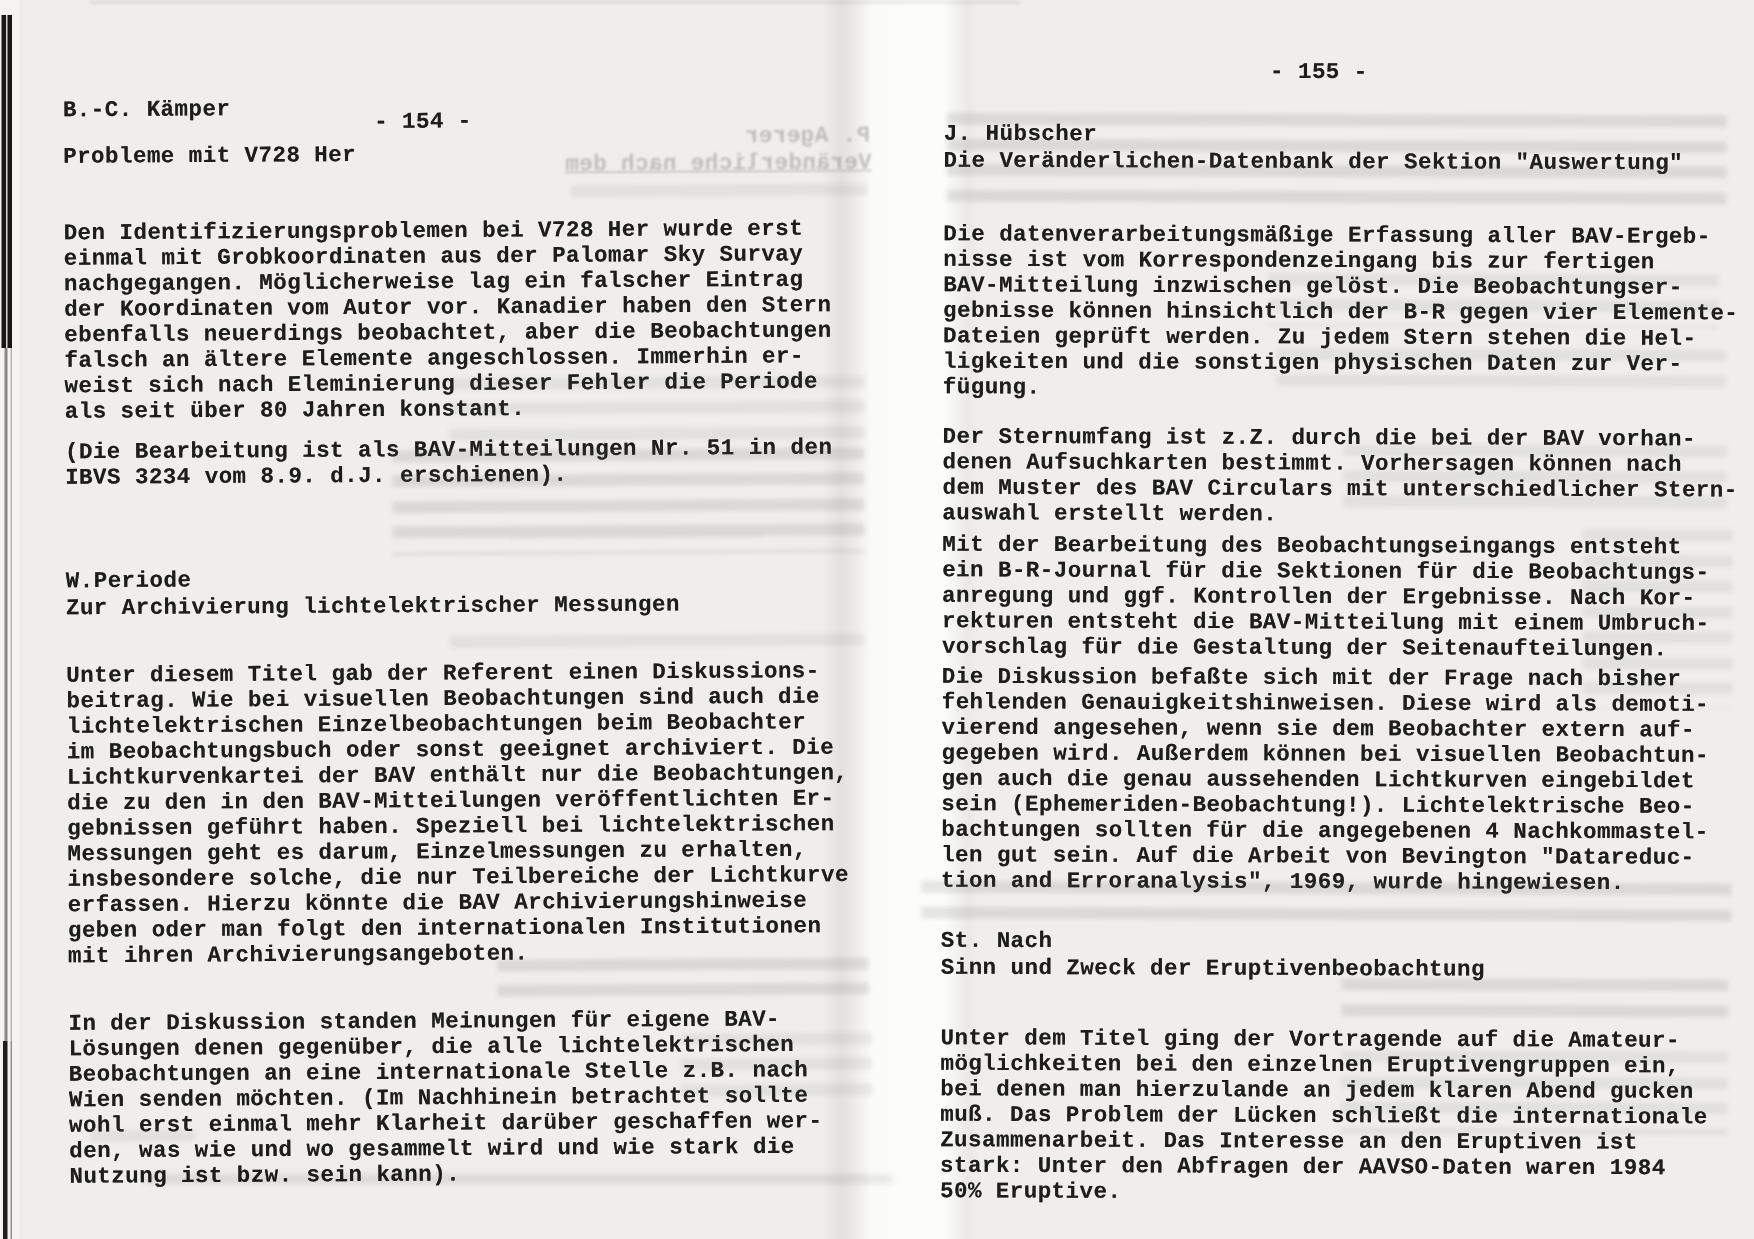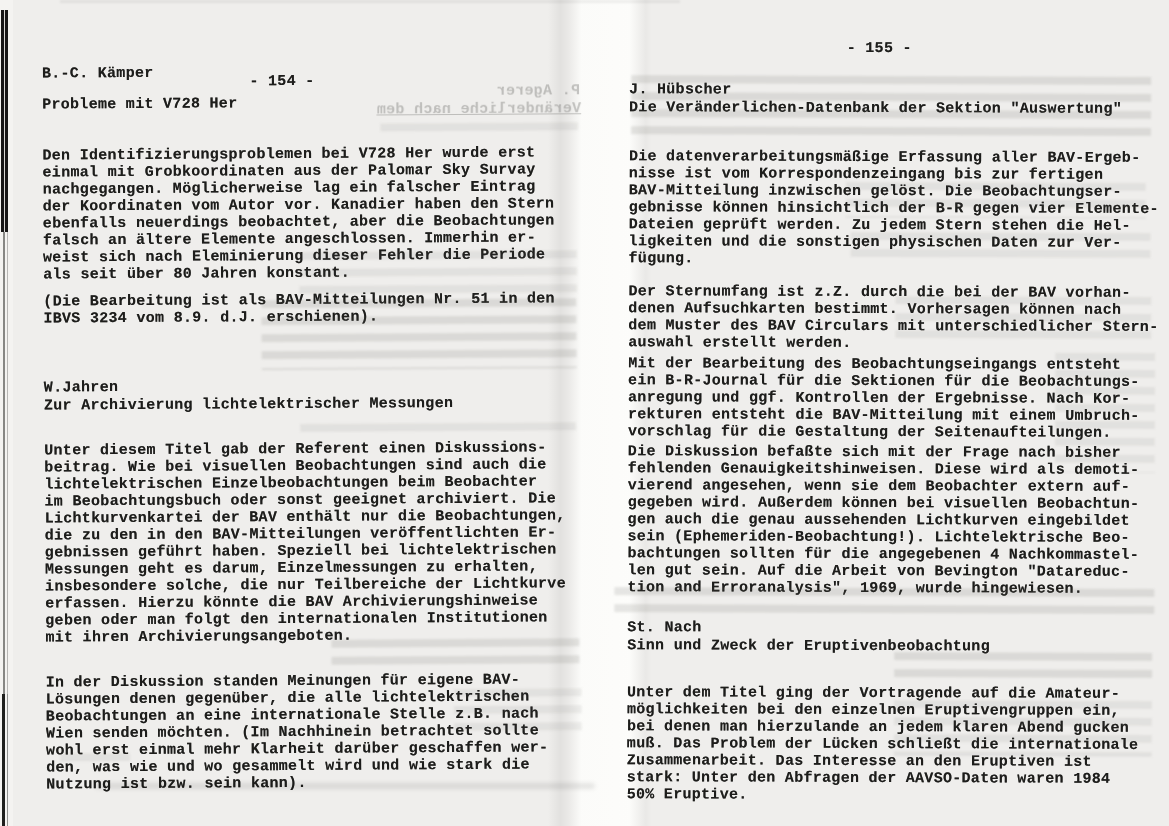--- a/index.html
+++ b/index.html
@@ -70,21 +70,21 @@
 einmal mit Grobkoordinaten aus der Palomar Sky Survay
 nachgegangen. Möglicherweise lag ein falscher Eintrag
 der Koordinaten vom Autor vor. Kanadier haben den Stern
 ebenfalls neuerdings beobachtet, aber die Beobachtungen
 falsch an ältere Elemente angeschlossen. Immerhin er-
 weist sich nach Eleminierung dieser Fehler die Periode
 als seit über 80 Jahren konstant.</div>
   <div class="txt" style="left:44px;top:292px;">(Die Bearbeitung ist als BAV-Mitteilungen Nr. 51 in den
 IBVS 3234 vom 8.9. d.J. erschienen).</div>
 
-  <div class="txt" style="left:44px;top:378px;">W.Jahren</div>
+  <div class="txt" style="left:44px;top:378px;">W.Periode</div>
   <div class="txt" style="left:44px;top:396px;">Zur Archivierung lichtelektrischer Messungen</div>
 
   <div class="txt" style="left:44px;top:441px;">Unter diesem Titel gab der Referent einen Diskussions-
 beitrag. Wie bei visuellen Beobachtungen sind auch die
 lichtelektrischen Einzelbeobachtungen beim Beobachter
 im Beobachtungsbuch oder sonst geeignet archiviert. Die
 Lichtkurvenkartei der BAV enthält nur die Beobachtungen,
 die zu den in den BAV-Mitteilungen veröffentlichten Er-
 gebnissen geführt haben. Speziell bei lichtelektrischen
 Messungen geht es darum, Einzelmessungen zu erhalten,

